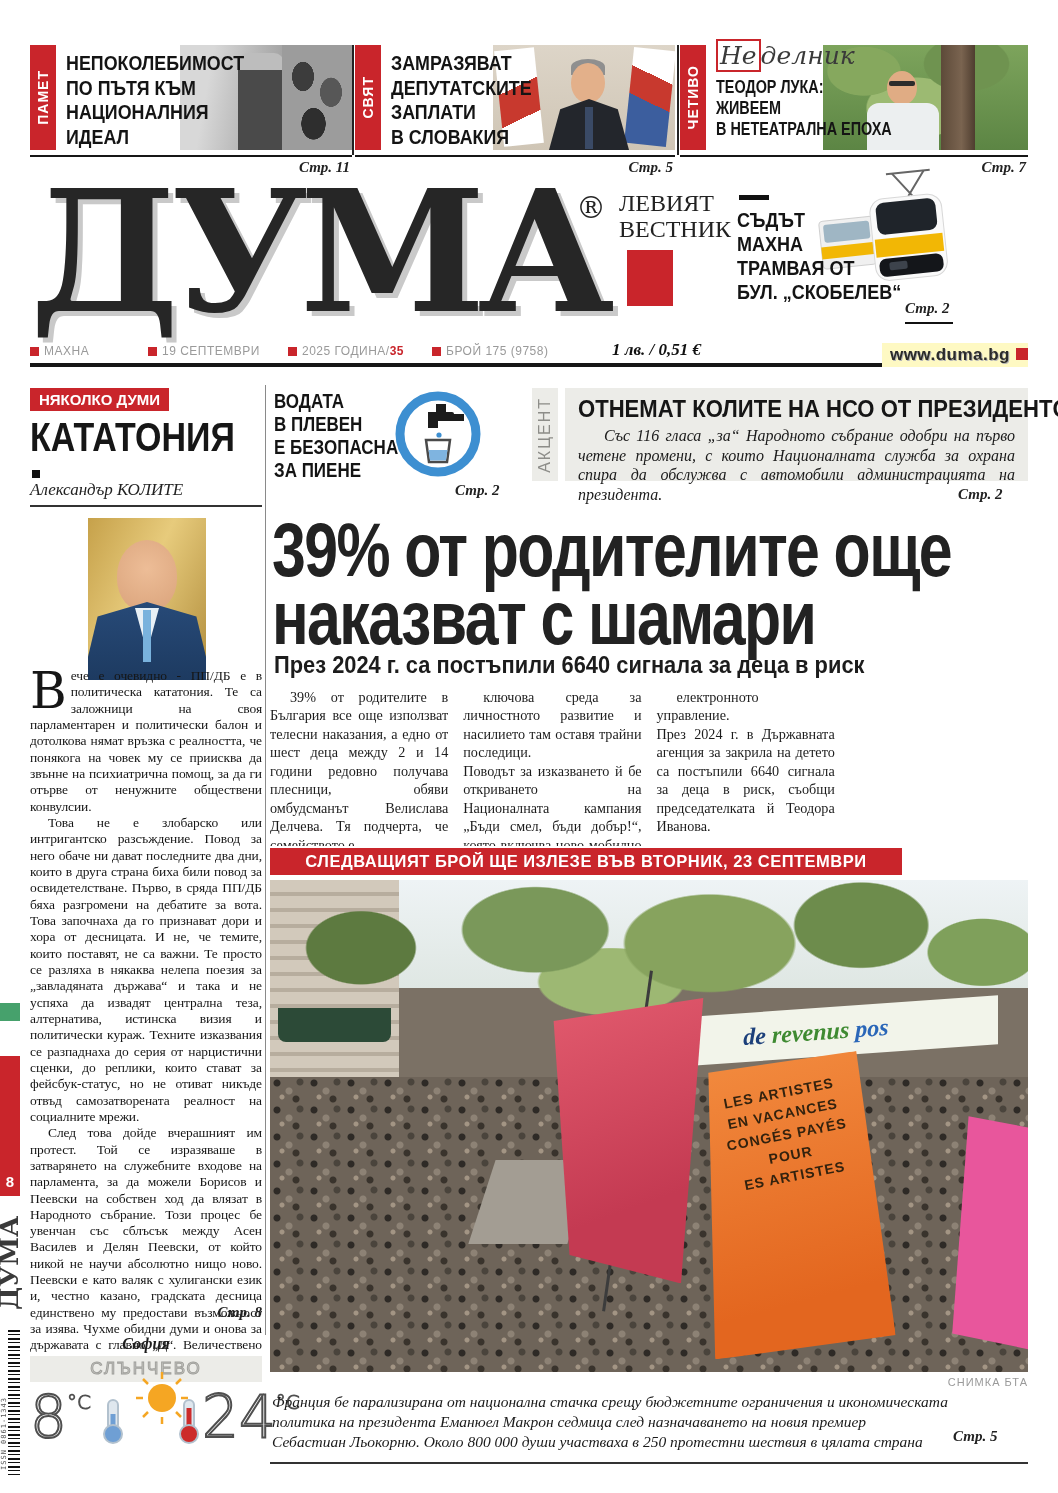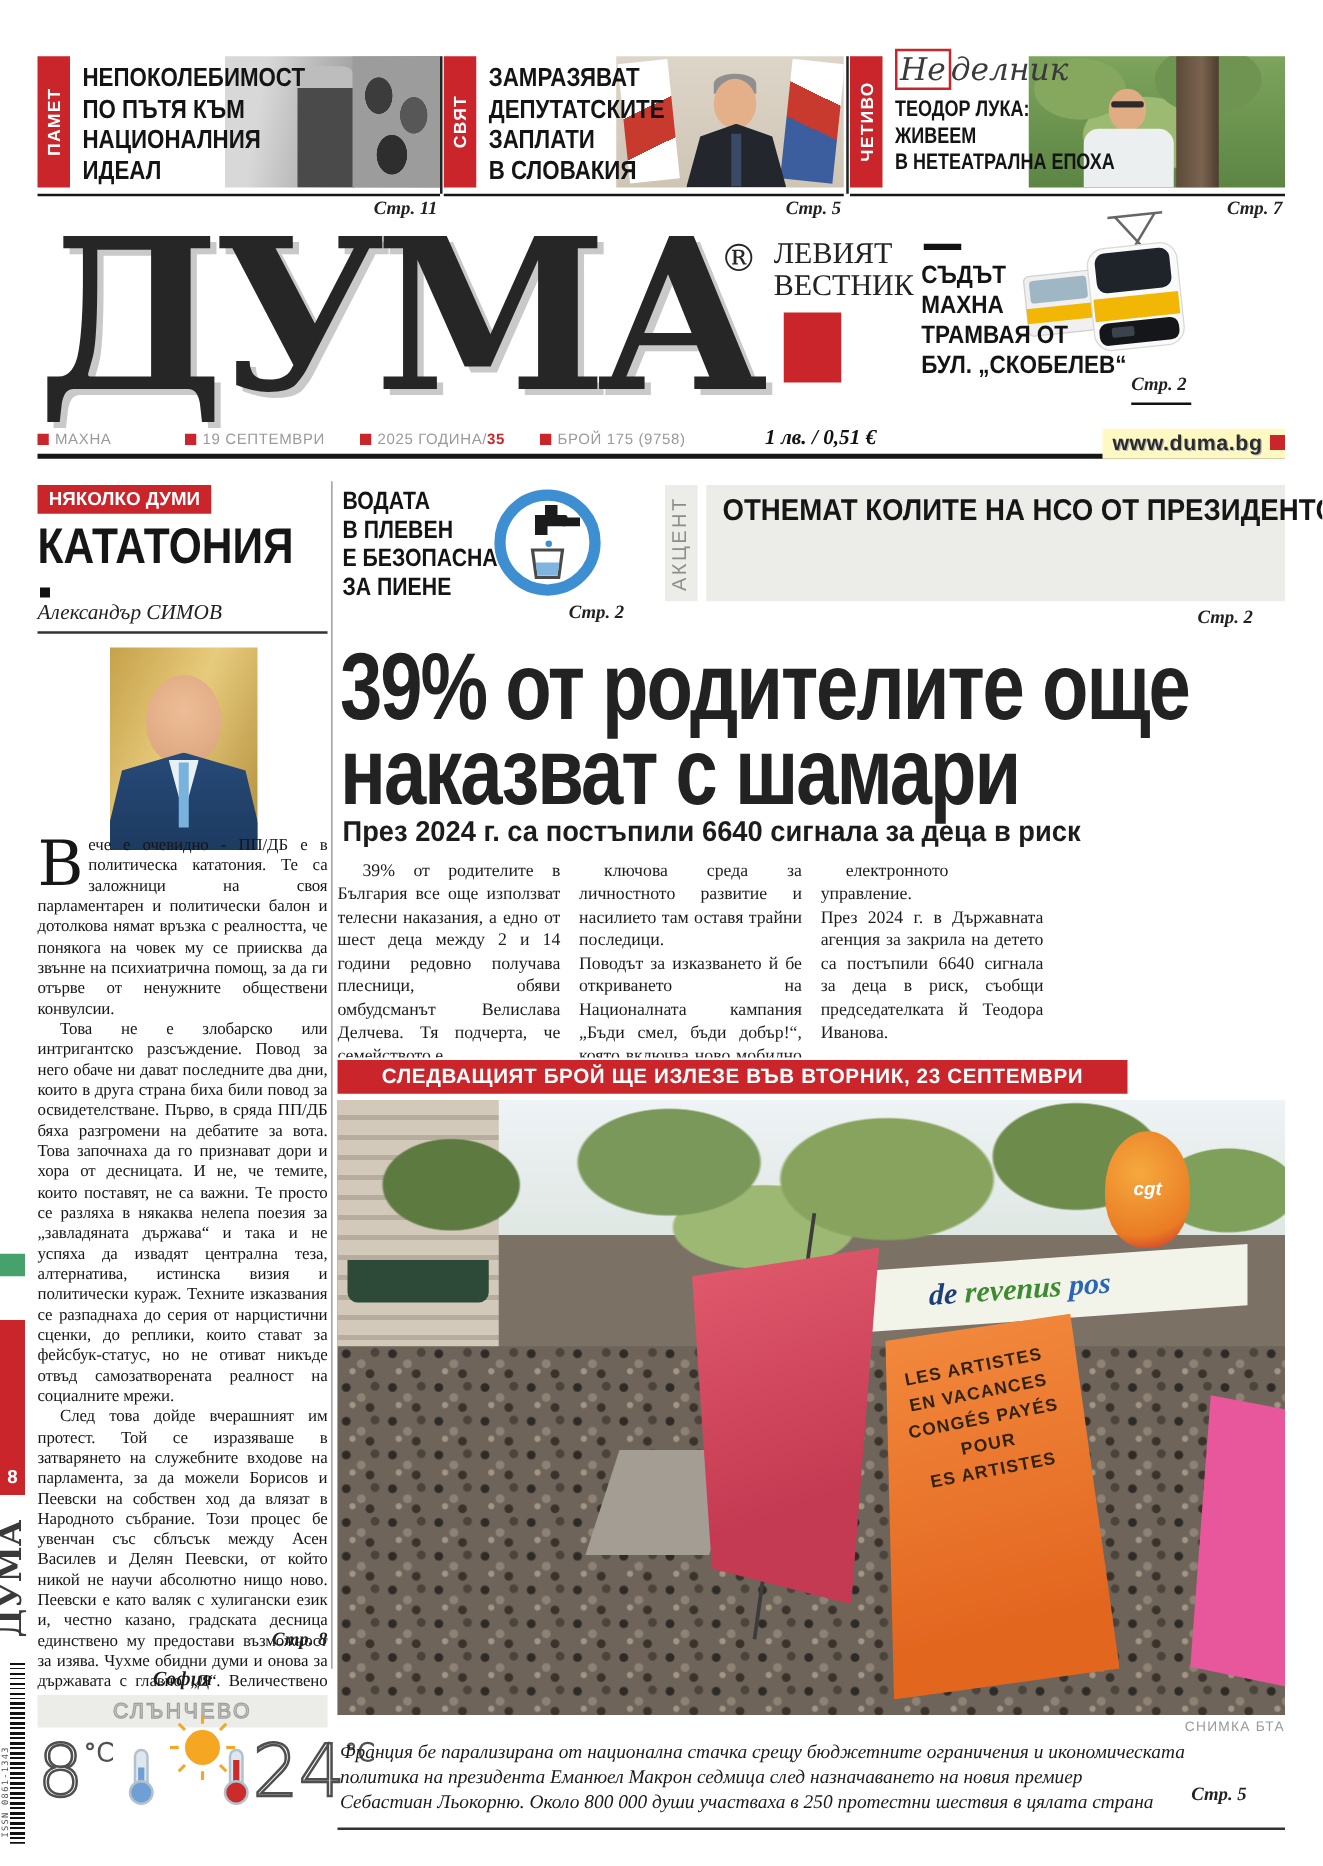--- a/index.html
+++ b/index.html
@@ -287,21 +287,21 @@
 
   <div class="abs dl" style="left:30px;"><span class="redsq sq"></span><span>МАХНА</span></div>
   <div class="abs dl" style="left:148px;"><span class="redsq sq"></span><span>19 СЕПТЕМВРИ</span></div>
   <div class="abs dl" style="left:288px;"><span class="redsq sq"></span><span>2025 ГОДИНА/</span><span style="color:#c9252b;font-weight:bold;">35</span></div>
   <div class="abs dl" style="left:432px;"><span class="redsq sq"></span><span>БРОЙ 175 (9758)</span></div>
   <div class="abs dl-price">1 лв. / 0,51 €</div>
 
   <div class="abs op-badge">НЯКОЛКО ДУМИ</div>
   <div class="abs op-title">КАТАТОНИЯ</div>
   <div class="abs op-bullet"></div>
-  <div class="abs op-author">Александър СИМОВ</div>
+  <div class="abs op-author">Александър КОЛИТЕ</div>
   <div class="abs op-rule"></div>
   <div class="abs portrait">
     <div class="head"></div>
       <div class="suit"></div>
       <div class="shirt"></div>
       <div class="tie"></div>
   </div>
   <div class="abs op-body">
     <p class="drop">Вече е очевидно - ПП/ДБ е в политическа кататония. Те са заложници на своя парламентарен и политически балон и дотолкова нямат връзка с реалността, че понякога на човек му се приисква да звънне на психиатрична помощ, за да ги отърве от ненужните обществени конвулсии.</p>
     <p>Това не е злобарско или интригантско разсъждение. Повод за него обаче ни дават последните два дни, които в друга страна биха били повод за освидетелстване. Първо, в сряда ПП/ДБ бяха разгромени на дебатите за вота. Това започнаха да го признават дори и хора от десницата. И не, че темите, които поставят, не са важни. Те просто се разляха в някаква нелепа поезия за „завладяната държава“ и така и не успяха да извадят централна теза, алтернатива, истинска визия и политически кураж. Техните изказвания се разпаднаха до серия от нарцистични сценки, до реплики, които стават за фейсбук-статус, но не отиват никъде отвъд самозатворената реалност на социалните мрежи.</p>
@@ -363,20 +363,21 @@
       <path d="M36.5 62 L55.5 62 L54 72.5 L38 72.5 Z" fill="#7fb4e0"></path>
     </svg>
   </div>
   <div class="abs water-page pgref">Стр. 2</div>
 
   <div class="abs ak-label">
       <span>АКЦЕНТ</span>
     </div>
   <div class="abs ak-box">
     <div class="ak-title">ОТНЕМАТ КОЛИТЕ НА НСО ОТ ПРЕЗИДЕНТСТВОТО</div>
+    <div class="ak-text">Със 116 гласа „за“ Народното събрание одобри на първо четене промени, с които Националната служба за охрана спира да обслужва с автомобили администрацията на президента.</div>
   </div>
   <div class="abs ak-page pgref">Стр. 2</div>
 
   <div class="abs hl" style="top:512px;">39% от родителите още</div>
   <div class="abs hl" style="top:580px;">наказват с шамари</div>
   <div class="abs subhead">През 2024 г. са постъпили 6640 сигнала за деца в риск</div>
   <div class="abs cols">
     <div class="cell">
         <div class="txt preline">39% от родителите в България все още използват телесни наказания, а едно от шест деца между 2 и 14 години редовно получава плесници, обяви омбудсманът Велислава Делчева. Тя подчерта, че семейството е</div>
       </div>
@@ -409,23 +410,20 @@
     <div class="ph-pole"></div>
     <div class="ph-redflag"></div>
     <div class="ph-orange">
         <span class="preline">LES ARTISTES
 EN VACANCES
 CONGÉS PAYÉS
 POUR
 ES ARTISTES</span>
       </div>
     <div class="ph-pink"></div>
-    <div class="ph-balloon">
-        <span>cgt</span>
-      </div>
   </div>
   <div class="abs credit">СНИМКА БТА</div>
 
   <div class="abs caption preline">Франция бе парализирана от национална стачка срещу бюджетните ограничения и икономическата
 политика на президента Еманюел Макрон седмица след назначаването на новия премиер
 Себастиан Льокорню. Около 800 000 души участваха в 250 протестни шествия в цялата страна</div>
   <div class="abs cap-page pgref">Стр. 5</div>
   <div class="abs bot-rule"></div>
 
 </div>

